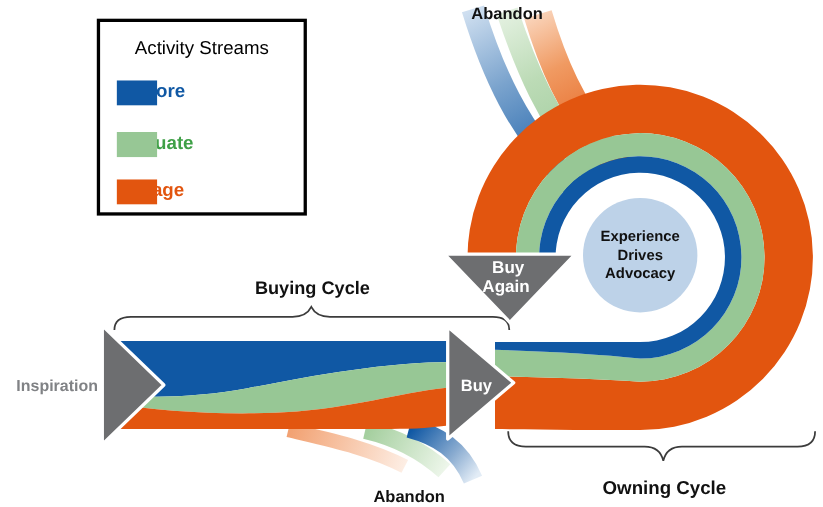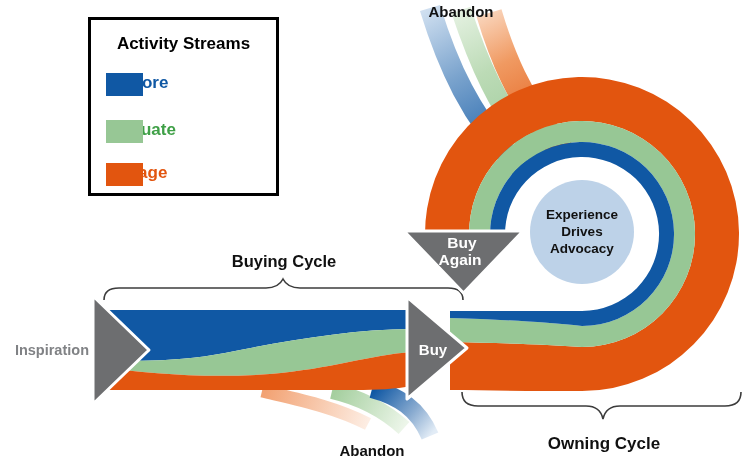--- a/index.html
+++ b/index.html
@@ -9,21 +9,21 @@
   .t{font-family:"Liberation Sans",sans-serif;font-weight:bold;}
   .f-black{fill:#111111;}
   .f-white{fill:#ffffff;}
   .f-gray{fill:#808285;}
   .brace{fill:none;stroke:#3c3c3c;stroke-width:1.6;}
   .arrow{stroke:#ffffff;stroke-width:3;stroke-linejoin:round;}
   
   .legend{position:absolute;left:88px;top:17px;width:191px;height:179px;
           border:3px solid #000;background:#fff;box-sizing:border-box;}
   .legend-title{position:absolute;left:0;top:14px;width:100%;text-align:center;
-          font-size:17px;font-weight:bold;color:#000;}
+          font-size:17px;font-weight:normal;color:#000;}
   .legend-row{position:absolute;left:15px;display:flex;align-items:center;gap:10px;}
   .legend-row.r0{top:53px;} .legend-row.r1{top:100px;} .legend-row.r2{top:143px;}
   .legend-label{font-size:17px;font-weight:bold;}
   .lc-explore{color:#1058a4;} .lc-evaluate{color:#3fa047;} .lc-engage{color:#e2550f;}
 </style>
 </head>
 <body>
 
 <div class="stage">
 

